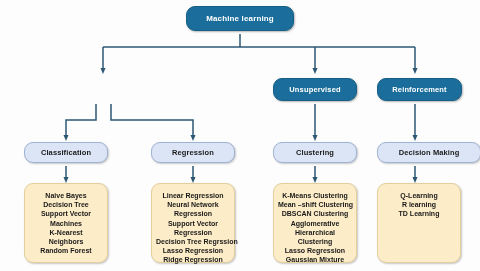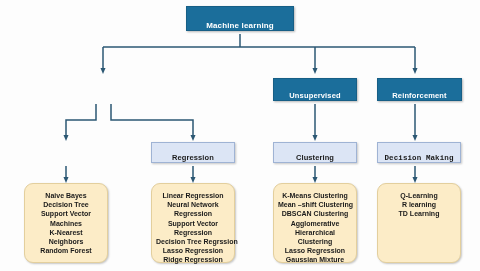--- a/index.html
+++ b/index.html
@@ -23,24 +23,24 @@
     left: 0;
     top: 0;
     width: 480px;
     height: 271px;
     pointer-events: none;
   }
   .node {
     position: absolute;
     box-sizing: border-box;
     display: flex;
-    align-items: flex-end;
+    align-items: center;
     justify-content: center;
     text-align: center;
-    border-radius: 0;
+    border-radius: 9px;
     z-index: 3;
   }
   .node-l1, .node-l2 {
     background: #1b6e9b;
     border: 1px solid #155madd;
     border: 1px solid #175f86;
     color: #ffffff;
     font-weight: bold;
     font-size: 7.5px;
     letter-spacing: 0.15px;
@@ -121,30 +121,33 @@
 
 
   <div class="node node-l2" style="left:273px; top:78px; width:84px; height:23px;">
     <span>Unsupervised</span>
   </div>
 
   <div class="node node-l2" style="left:377px; top:78px; width:85px; height:23px;">
     <span>Reinforcement</span>
   </div>
 
+  <div class="node node-l3" style="left:24px; top:142px; width:84px; height:21px;">
+    <span>Classification</span>
+  </div>
 
   <div class="node node-l3" style="left:151px; top:142px; width:84px; height:21px;">
     <span>Regression</span>
   </div>
 
   <div class="node node-l3" style="left:273px; top:142px; width:84px; height:21px;">
     <span>Clustering</span>
   </div>
 
-  <div class="node node-l3" style="left:377px; top:142px; width:84px; height:21px;font-family:Liberation Mono, monospace;">
+  <div class="node node-l3" style="left:377px; top:142px; width:104px; height:21px;">
     <span>Decision Making</span>
   </div>
 
   <div class="node node-leaf" style="left:24px; top:183px; width:84px; height:80px;">
     <div class="leaf-list">
         <div>Naive Bayes</div>
         <div>Decision Tree</div>
         <div>Support Vector</div>
         <div>Machines</div>
         <div>K-Nearest</div>

